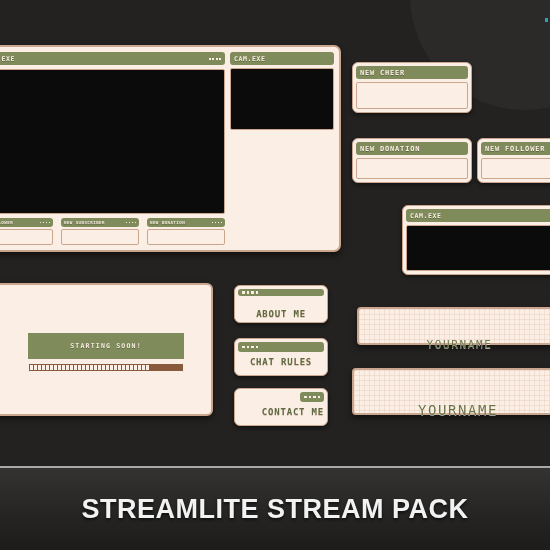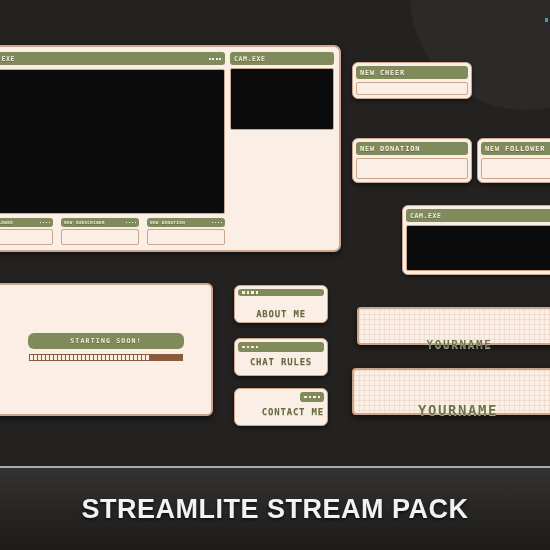--- a/index.html
+++ b/index.html
@@ -136,22 +136,22 @@
     border-radius:6px;
     box-shadow:0 3px 6px rgba(0,0,0,.5);
   }
   #starting-inner{
     position:absolute;
     left:56px; top:48px;
     width:156px;
   }
   #starting-label{
     background:#7f8b5b;
-    border-radius:6px;
-    height:16px;
+    border-radius:0;
+    height:26px;
     color:#fbeee4;
     font-size:6.5px;
     font-weight:bold;
     letter-spacing:1.2px;
     display:flex; align-items:center; justify-content:center;
     text-shadow:0 1px 0 rgba(0,0,0,.25);
   }
   #progress-outer{
     margin-top:4px;
     height:9px;
@@ -178,21 +178,21 @@
     border:2px solid #c9a68d;
     border-radius:4px;
     box-shadow:0 3px 6px rgba(0,0,0,.5);
     display:flex; align-items:center; justify-content:center;
     background-image:
       repeating-linear-gradient(to right, rgba(201,166,141,.20) 0 1px, transparent 1px 5px),
       repeating-linear-gradient(to bottom, rgba(201,166,141,.20) 0 1px, transparent 1px 5px);
   }
   .banner span{
     color:#6b7548;
-    font-weight:bold;
+    font-weight:normal;
     letter-spacing:1.6px;
     text-shadow:0 1px 0 rgba(255,255,255,.6);
     margin-top:36px;
   }
   #banner-1{ left:357px; top:307px; width:205px; height:38px; }
   #banner-1 span{ font-size:11px; }
   #banner-2{ left:352px; top:368px; width:212px; height:47px; }
   #banner-2 span{ font-size:14px; }
 
   
@@ -292,21 +292,21 @@
     <div id="main-right">
       <div style="display:flex;flex-direction:column;gap:3px;height:78px;">
         <div class="titlebar tall">
           <span>CAM.EXE</span>
         </div>
         <div class="screen" style="flex:1 1 auto;"></div>
       </div>
     </div>
   </div>
 
-  <div class="win alert-box" style="left:352px;top:62px;width:120px;height:37px;">
+  <div class="win alert-box" style="left:352px;top:62px;width:120px;height:51px;">
     <div class="titlebar tall">
       <span>NEW CHEER</span>
     </div>
     <div class="blank"></div>
   </div>
 
   <div class="win alert-box" style="left:352px;top:138px;width:120px;height:45px;">
     <div class="titlebar tall">
       <span>NEW DONATION</span>
     </div>

